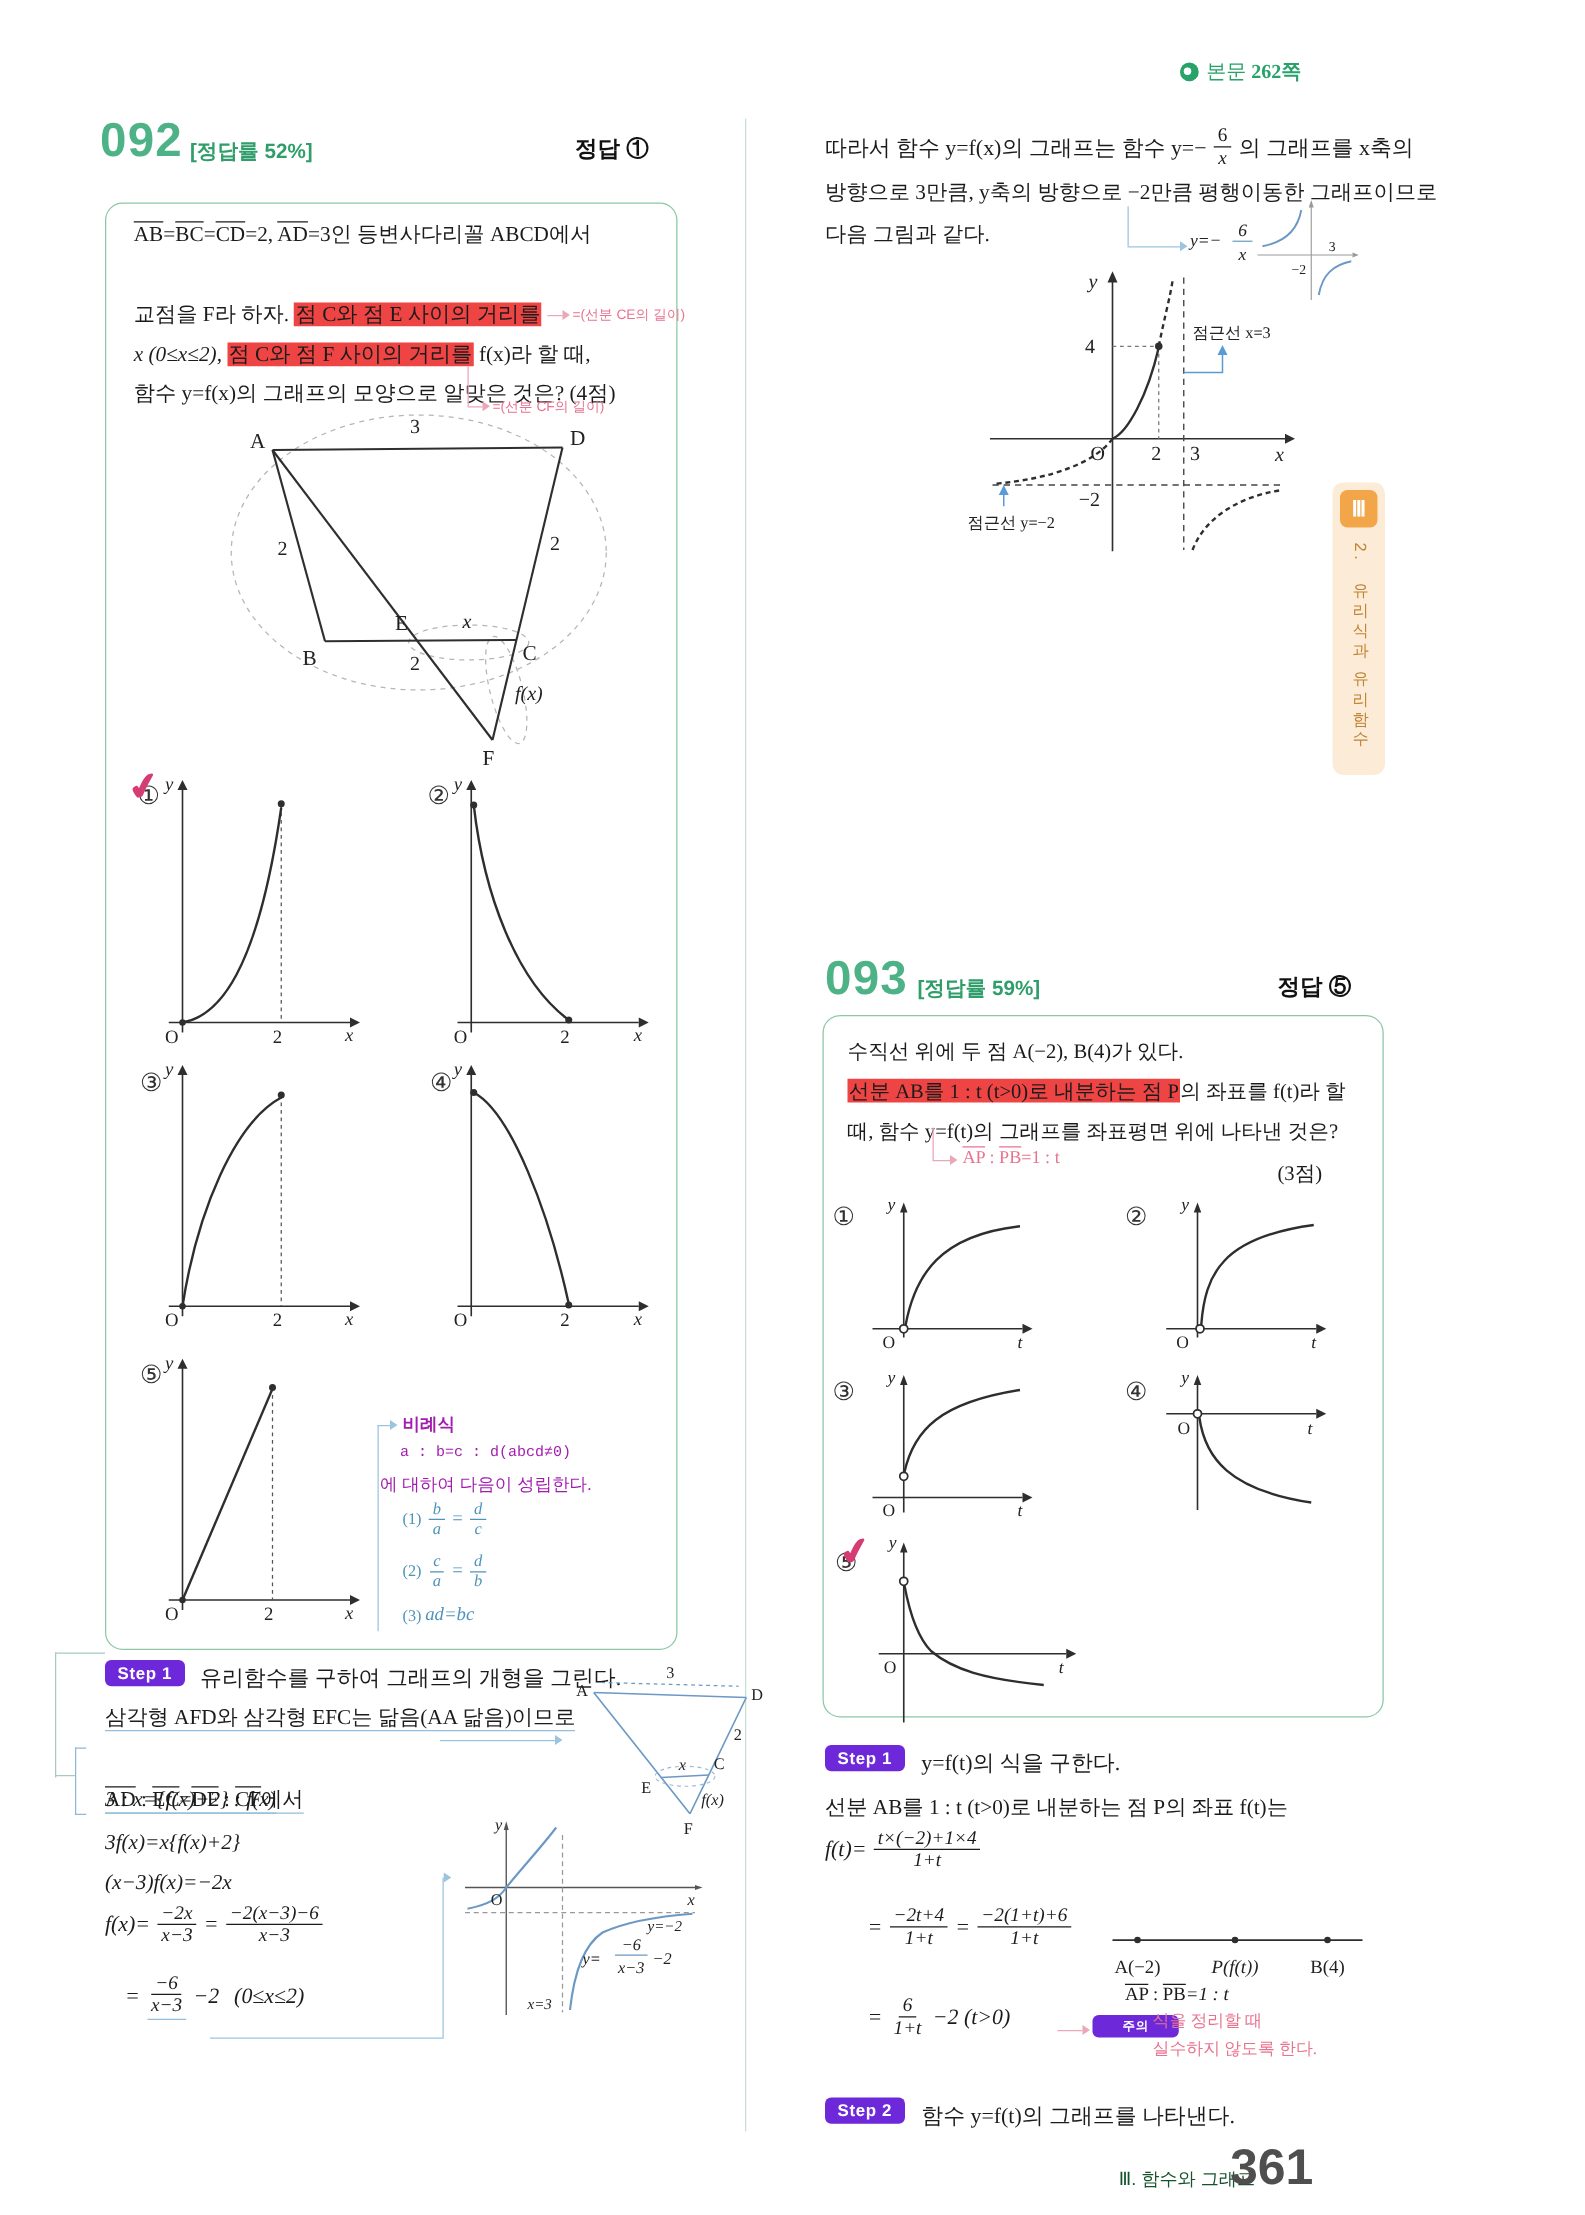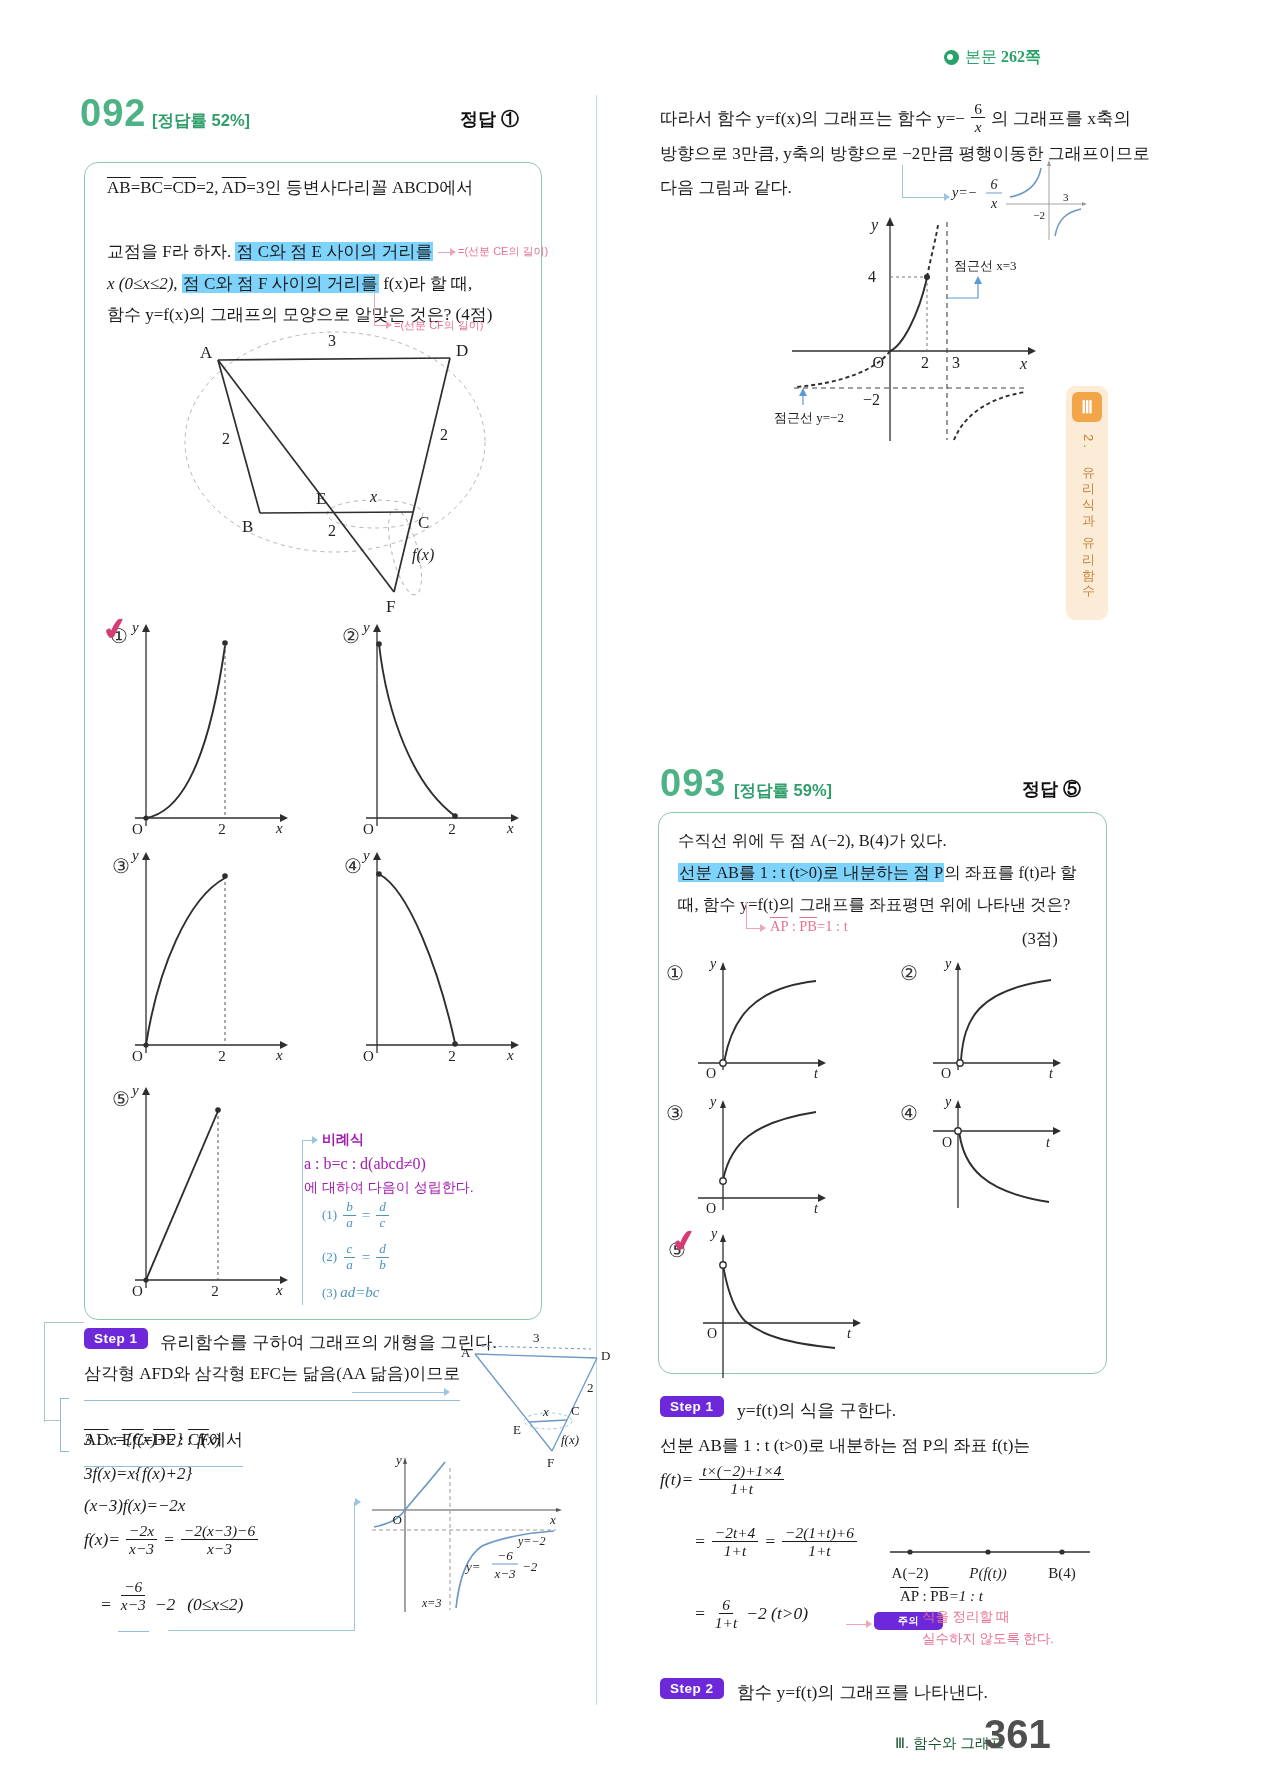--- a/index.html
+++ b/index.html
@@ -2,22 +2,22 @@
 <html><head>
 <meta charset="utf-8">
 <style>
   html,body{margin:0;padding:0;background:#e9e9e9}
   .page{position:relative;width:1268px;height:1772px;background:#ffffff;overflow:hidden;
         font-family:"Liberation Serif",serif;color:#1b1b1b}
   .abs{position:absolute}
   .sans{font-family:Liberation Serif, serif}
   .nowrap{white-space:nowrap}
   .ol{text-decoration:overline}
-  .hl{background:#7dd3fc;padding:0 1px}
-  .ubl{border-bottom:1.6px solid #93bdda;padding-bottom:17px}
+  .hl{background:#ef4444;padding:0 1px}
+  .ubl{border-bottom:1.6px solid #93bdda;padding-bottom:1px}
   .txt17{font-size:17px}
   .txt16{font-size:16.5px}
   
   .frac{display:inline-flex;flex-direction:column;align-items:center;vertical-align:-0.62em;line-height:1.12;margin:0 3px;font-size:0.88em}
   .frac .fn{padding:0 3px;border-bottom:1.3px solid currentColor}
   .frac .fd{padding:0 3px}
   .eqrow{position:absolute;display:flex;align-items:center;font-size:17.5px;white-space:nowrap;gap:3px}
   
   .badge{position:absolute;background:#6d28d9;color:#fff;font:bold 13.5px "Liberation Sans",sans-serif;
          padding:3px 10px;border-radius:5px;letter-spacing:.5px}
@@ -202,21 +202,21 @@
     <text x="2" y="213" font-size="15">O</text>
     <text x="85" y="213" font-size="15" text-anchor="middle">2</text>
     <text x="146" y="212" font-size="15" class="it">x</text>
     <text x="2" y="12" font-size="15" class="it">y</text>
   </svg>
 
   <div class="vline" style="left:302px;top:1140px;height:165px"></div>
   <div class="hline" style="left:302px;top:1140px;width:10px"></div>
   <div class="tri-r" style="left:312px;top:1136px"></div>
   <div class="note-blue" style="left:322px;top:1131px;font-weight:bold">비례식</div>
-  <div class="note-blue" style="left:304px;top:1155px;font-family:Liberation Serif, serif;font-size:16px">a : b=c : d(abcd≠0)</div>
+  <div class="note-blue" style="left:320px;top:1155px;font-family:Liberation Mono, monospace;font-size:12px">a : b=c : d(abcd≠0)</div>
   <div class="note-blue" style="left:304px;top:1179px">에 대하여 다음이 성립한다.</div>
   <div class="eqrow blue" style="left:322px;top:1200px;font-size:15px">
     <span class="sans" style="font-size:13px">(1)</span>
     <span class="frac">
         <span class="fn it">b</span>
         <span class="fd it">a</span>
       </span>
     <span>=</span>
     <span class="frac">
         <span class="fn it">d</span>

